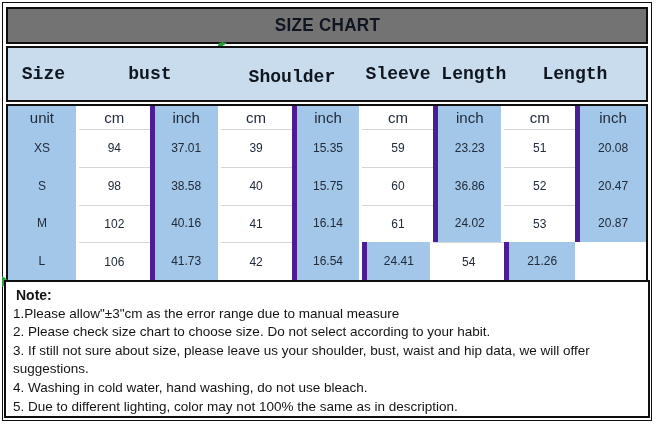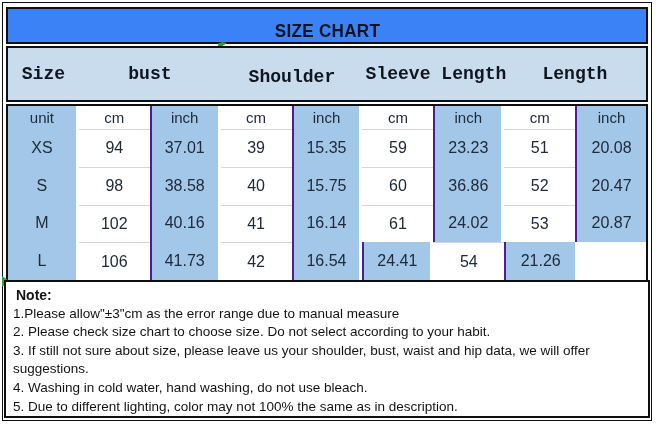--- a/index.html
+++ b/index.html
@@ -1,35 +1,35 @@
 <!DOCTYPE html>
 <html><head>
 <meta charset="utf-8">
 <style>
   html,body{margin:0;padding:0;background:#fff;}
   .page{position:relative;width:658px;height:440px;background:#ffffff;overflow:hidden;
         font-family:"Liberation Sans",sans-serif;-webkit-font-smoothing:antialiased;}
   .frame{position:absolute;left:2px;top:2px;width:650px;height:419px;border:1px solid #0f0f0f;box-sizing:border-box;}
-  .title-box{position:absolute;left:6px;top:7px;width:642px;height:37px;background:#3b82f6;
-             border:2px solid #0f0f0f;box-sizing:border-box;display:flex;align-items:flex-end;justify-content:center;}
+  .title-box{position:absolute;left:6px;top:7px;width:642px;height:37px;background:#737373;
+             border:2px solid #0f0f0f;box-sizing:border-box;display:flex;align-items:center;justify-content:center;}
   .title-text{font-weight:bold;font-size:18px;color:#10161f;letter-spacing:.3px;transform:scaleX(.95);}
   .header-box{position:absolute;left:6px;top:46px;width:642px;height:56px;background:#c9dcee;
               border:2px solid #0f0f0f;box-sizing:border-box;display:grid;grid-template-columns:repeat(9,1fr);align-items:center;font-family:Liberation Mono, monospace;}
   .h-label{text-align:center;font-weight:bold;font-size:19px;color:#10161f;transform:scaleX(.95);white-space:nowrap;}
   .h-size{grid-column:1/2;}
   .h-bust{grid-column:2/4;}
   .h-shoulder{grid-column:4/6;transform:scaleX(.95) translateY(3px);}
   .h-sleeve{grid-column:6/8;}
   .h-length{grid-column:8/10;}
   .data-box{position:absolute;left:6px;top:104px;width:642px;height:178px;background:#ffffff;
             border:2px solid #0f0f0f;box-sizing:border-box;}
   .grid{display:grid;grid-template-columns:repeat(9,1fr);grid-template-rows:23px repeat(4,1fr);height:100%;}
-  .cell{display:flex;align-items:center;justify-content:center;font-size:16px;color:#212b3a;box-sizing:border-box;}
+  .cell{display:flex;align-items:center;justify-content:center;font-size:12px;color:#212b3a;box-sizing:border-box;}
   .cell.unit{font-size:15px;}
-  .cell.blue{background:#a3c7e9;border-left:2px solid #4c1d95;border-right:3px solid #ffffff;}
+  .cell.blue{background:#a3c7e9;border-left:5px solid #4c1d95;border-right:3px solid #ffffff;}
   .cell.blue.first{border-left:none;}
   .cell.blue.last{border-right:none;}
   .cell.white{background:#ffffff;}
   .cell.white.rline{border-top:1px solid #d6d6d6;}
   .notes-box{position:absolute;left:4px;top:280px;width:646px;height:138px;background:#ffffff;
              border:2px solid #0f0f0f;box-sizing:border-box;padding:4px 4px 0 7px;}
   .note-line{font-size:13.5px;line-height:18.6px;color:#141414;white-space:nowrap;overflow:hidden;}
   .note-label{font-size:14px;line-height:18.6px;color:#141414;padding-left:3px;font-weight:bold;}
   .green-arrow{position:absolute;left:217px;top:42px;width:10px;height:9px;background:#2a9a3f;
                clip-path:polygon(0 100%,15% 15%,55% 0,100% 10%,40% 55%);}

